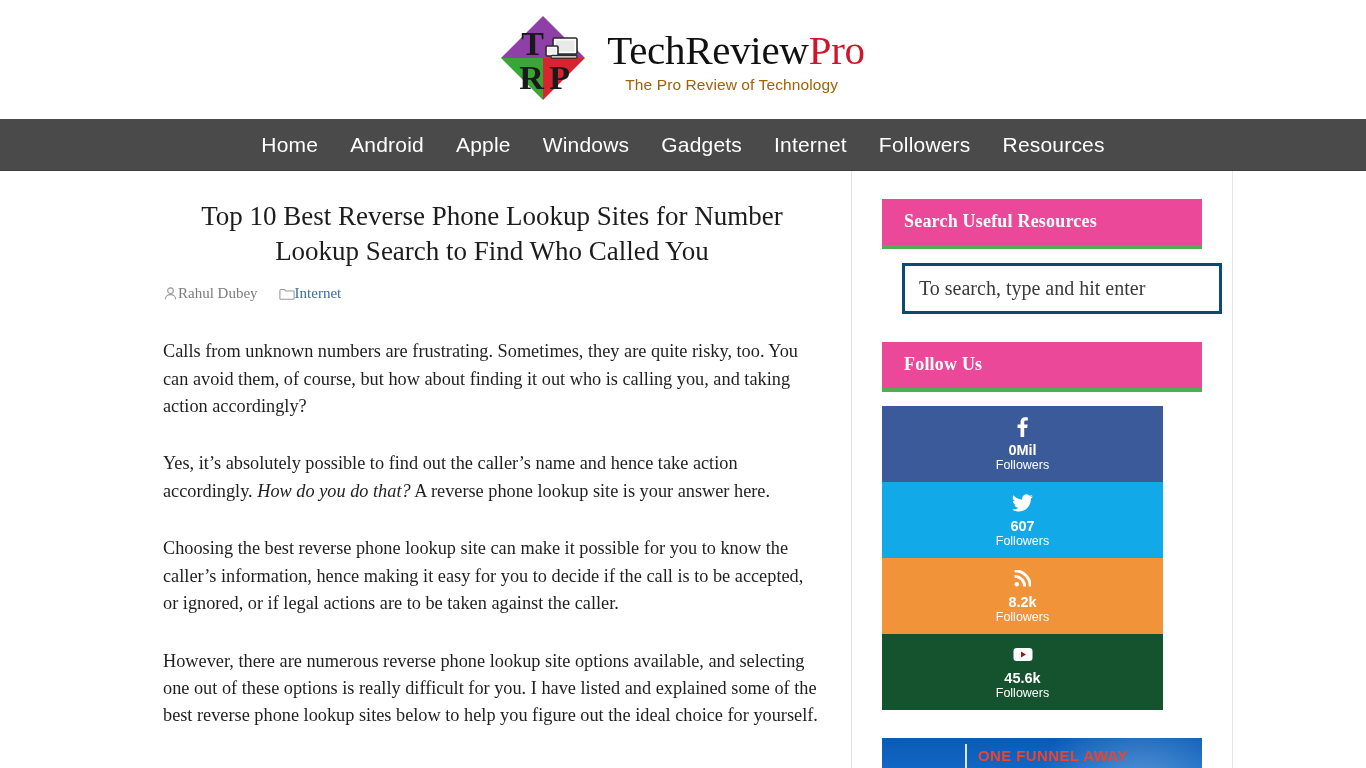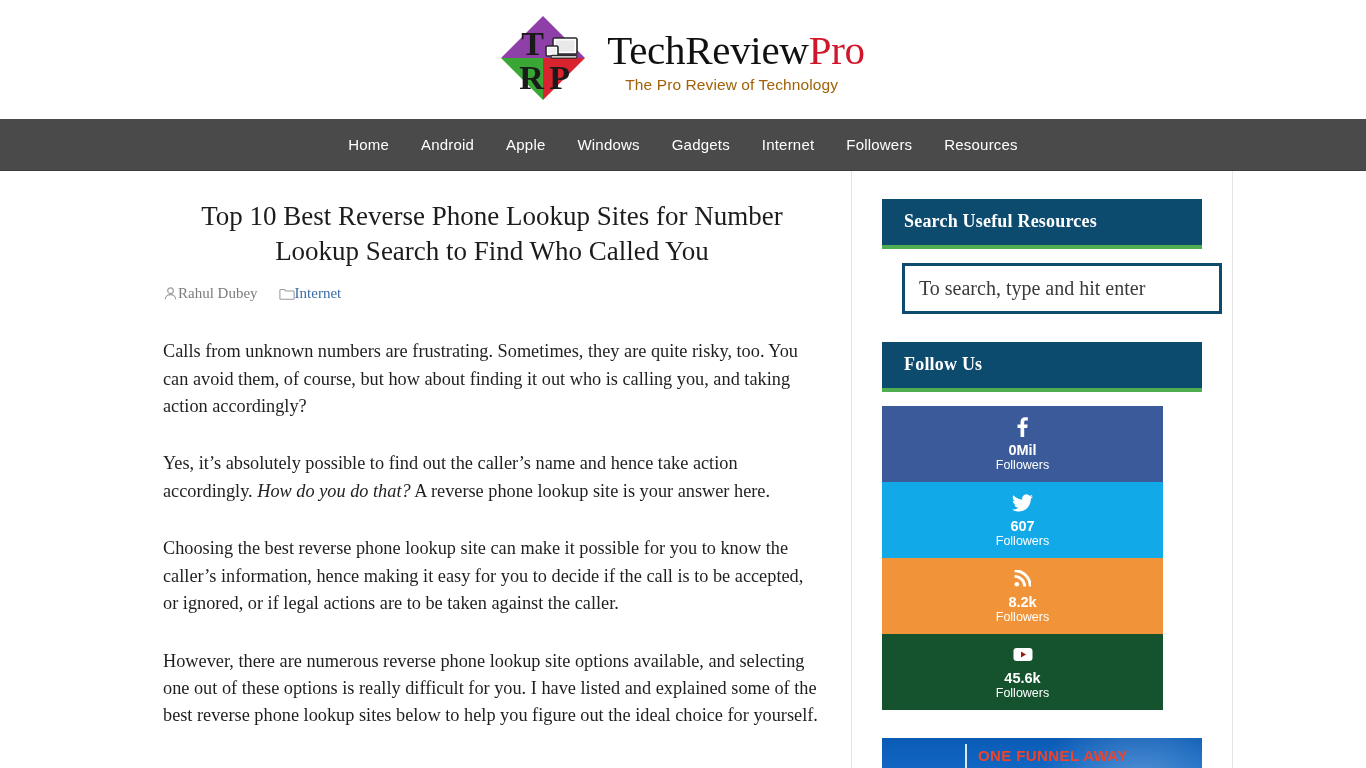--- a/index.html
+++ b/index.html
@@ -111,21 +111,21 @@
     border-bottom: 1px solid #3d3d3d;
   }
   .nav-list {
     display: flex;
     align-items: center;
     list-style: none;
     gap: 0;
   }
   .nav-item {
     font-family: "Liberation Sans", sans-serif;
-    font-size: 15px;
+    font-size: 21px;
     color: #ffffff;
     padding: 0 16px;
     letter-spacing: 0.2px;
     cursor: pointer;
     white-space: nowrap;
   }
 
   
   .page-wrap {
     width: 1366px;
@@ -189,21 +189,21 @@
   }
   .post-body em { font-style: italic; }
 
   
   .sidebar {
     width: 380px;
     padding: 28px 30px 0 30px;
   }
   .widget { margin-bottom: 28px; }
   .widget-head {
-    background: #0c4a6e;
+    background: #ec4899;
     border-bottom: 4px solid #4fae4f;
     color: #ffffff;
     font-family: "Liberation Serif", serif;
     font-size: 18px;
     font-weight: bold;
     padding: 12px 22px 13px 22px;
     letter-spacing: 0.2px;
   }
   .search-box {
     margin-top: 14px;

